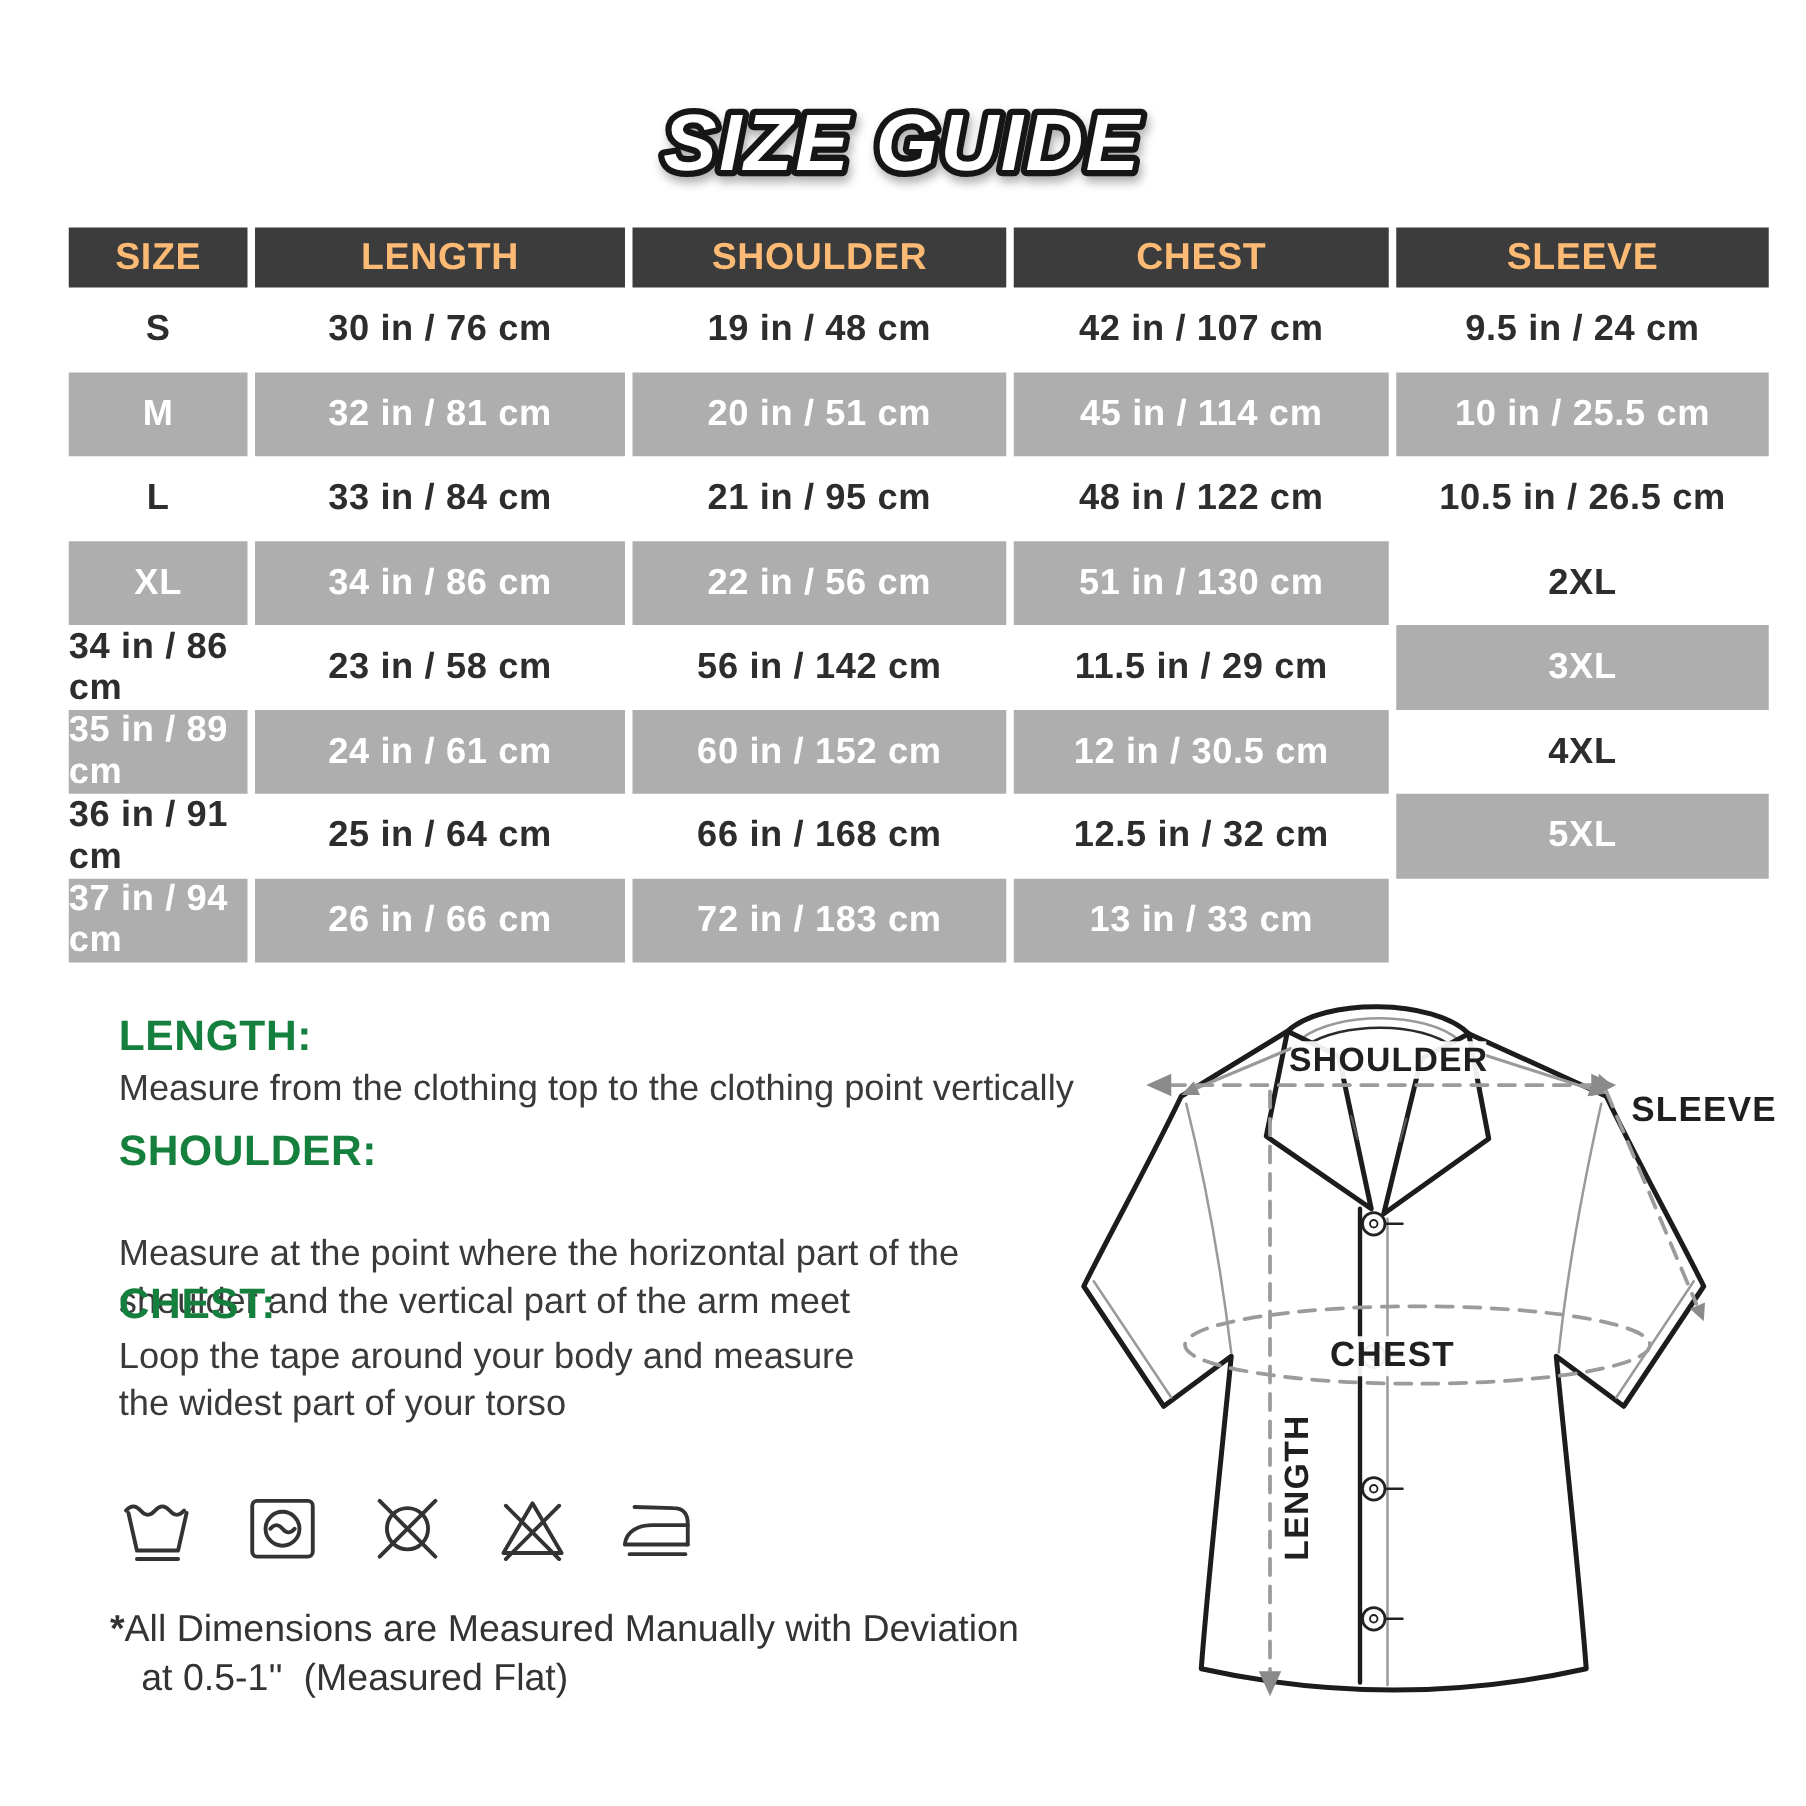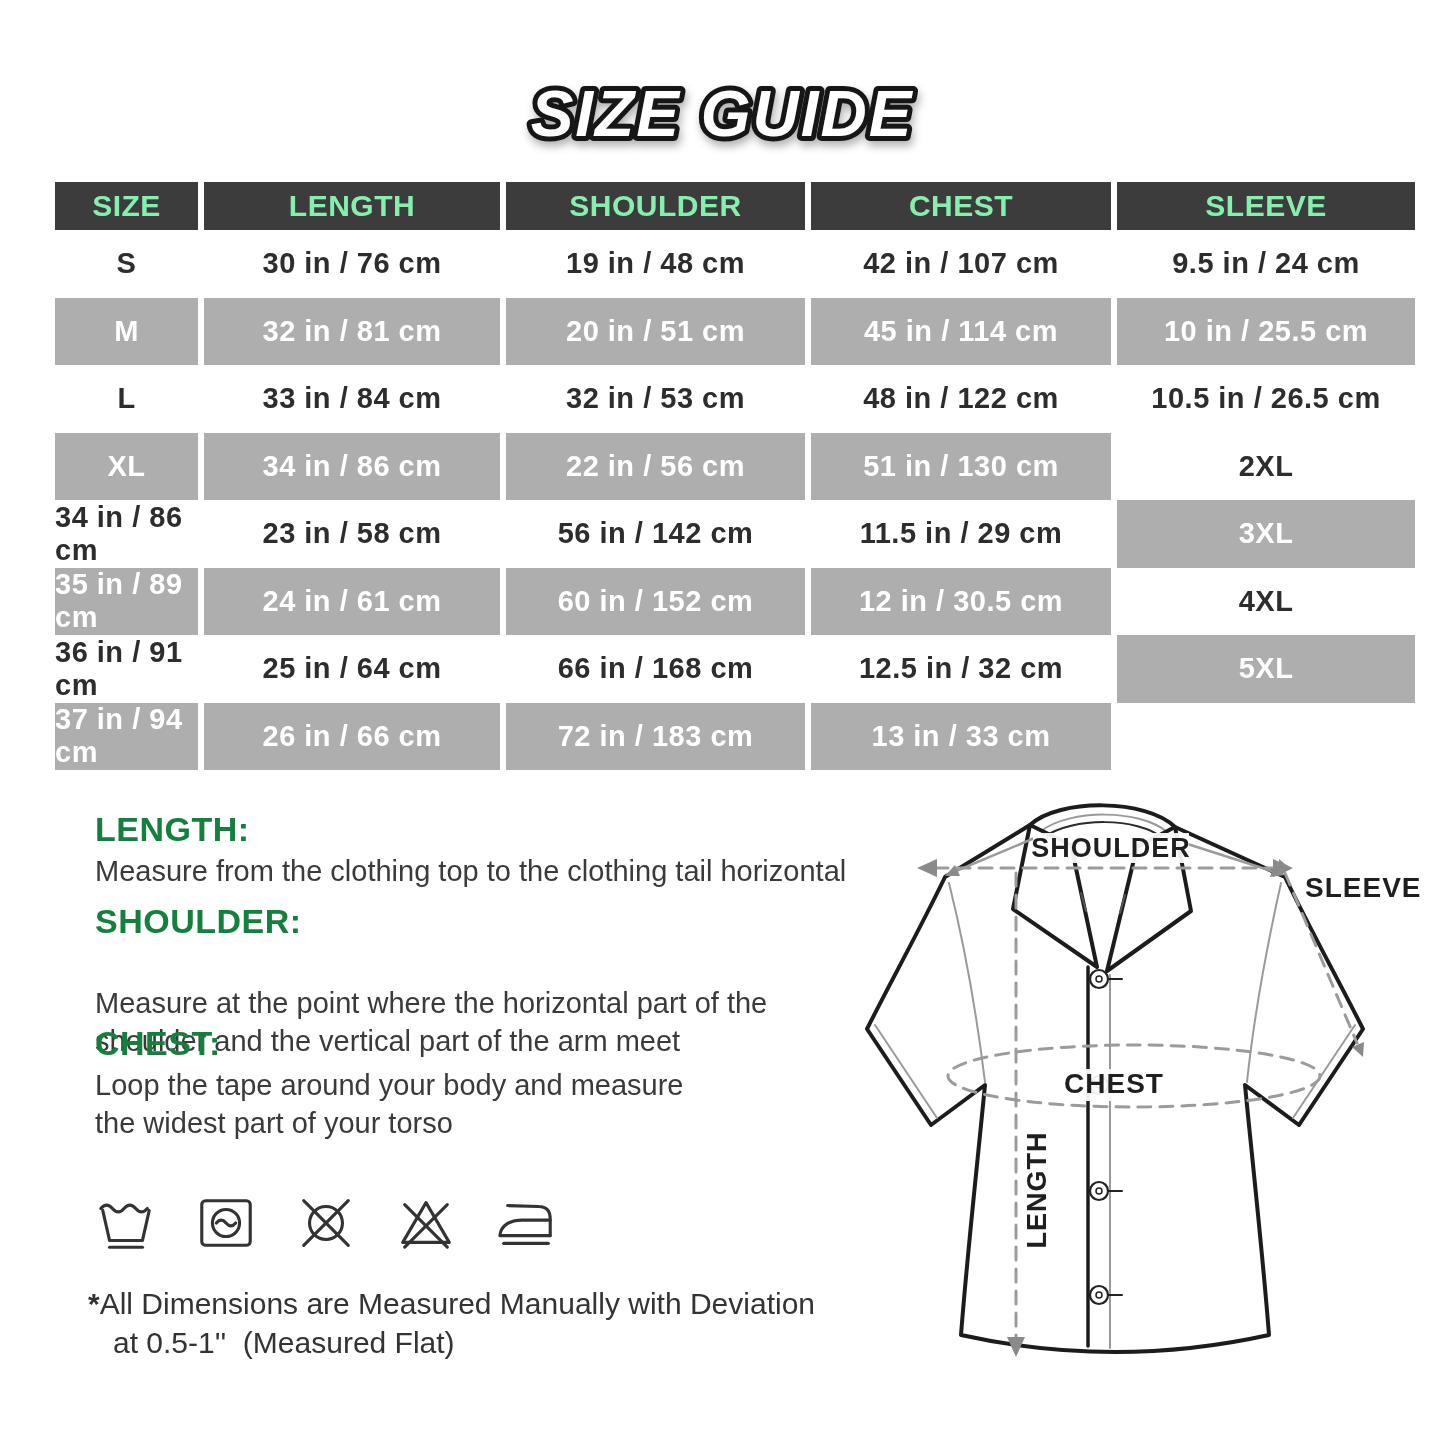--- a/index.html
+++ b/index.html
@@ -10,21 +10,21 @@
   .title-svg{position:absolute;left:450px;top:48px;width:545px;height:110px;}
   .title-svg text{font-family:"Liberation Sans", sans-serif;font-weight:bold;font-style:italic;
         letter-spacing:2px;}
 
   
   .size-table{position:absolute;left:55px;top:162px;width:1360px;
         display:grid;grid-template-columns:143px 296px 299px 300px 298px;
         grid-template-rows:68px;grid-auto-rows:67.5px;column-gap:6px;row-gap:0;}
   .cell{display:flex;align-items:center;justify-content:center;
         font-weight:bold;font-size:29px;letter-spacing:.5px;}
-  .th{background:#3c3c3c;color:#86efac;font-size:30px;margin-top:20px;}
+  .th{background:#3c3c3c;color:#fdba74;font-size:30px;margin-top:20px;}
   .g{background:#aeaeae;color:#ffffff;}
   .w{background:transparent;color:#2d2d2d;}
 
   
   .def-term{position:absolute;left:95px;font-weight:bold;font-size:34px;color:#15803d;
         letter-spacing:.5px;}
   .def-text{position:absolute;left:95px;font-size:29px;line-height:38px;color:#3a3a3a;
         white-space:pre-line;}
 
   
@@ -71,21 +71,21 @@
     <div class="cell w">9.5 in / 24 cm</div>
 
     <div class="cell g">M</div>
     <div class="cell g">32 in / 81 cm</div>
     <div class="cell g">20 in / 51 cm</div>
     <div class="cell g">45 in / 114 cm</div>
     <div class="cell g">10 in / 25.5 cm</div>
 
     <div class="cell w">L</div>
     <div class="cell w">33 in / 84 cm</div>
-    <div class="cell w">32 in / 53 cm</div>
+    <div class="cell w">21 in / 95 cm</div>
     <div class="cell w">48 in / 122 cm</div>
     <div class="cell w">10.5 in / 26.5 cm</div>
 
     <div class="cell g">XL</div>
     <div class="cell g">34 in / 86 cm</div>
     <div class="cell g">22 in / 56 cm</div>
     <div class="cell g">51 in / 130 cm</div>
 
     <div class="cell w">2XL</div>
     <div class="cell w">34 in / 86 cm</div>
@@ -106,21 +106,21 @@
     <div class="cell w">12.5 in / 32 cm</div>
 
     <div class="cell g">5XL</div>
     <div class="cell g">37 in / 94 cm</div>
     <div class="cell g">26 in / 66 cm</div>
     <div class="cell g">72 in / 183 cm</div>
     <div class="cell g">13 in / 33 cm</div>
   </div>
 
   <div class="def-term" style="top:810px">LENGTH:</div>
-  <div class="def-text" style="top:852px">Measure from the clothing top to the clothing tail horizontal</div>
+  <div class="def-text" style="top:852px">Measure from the clothing top to the clothing point vertically</div>
 
   <div class="def-term" style="top:902px">SHOULDER:</div>
   <div class="def-text" style="top:984px">Measure at the point where the horizontal part of the
 shoulder and the vertical part of the arm meet</div>
 
   <div class="def-term" style="top:1024px">CHEST:</div>
   <div class="def-text" style="top:1066px">Loop the tape around your body and measure
 the widest part of your torso</div>
 
 

